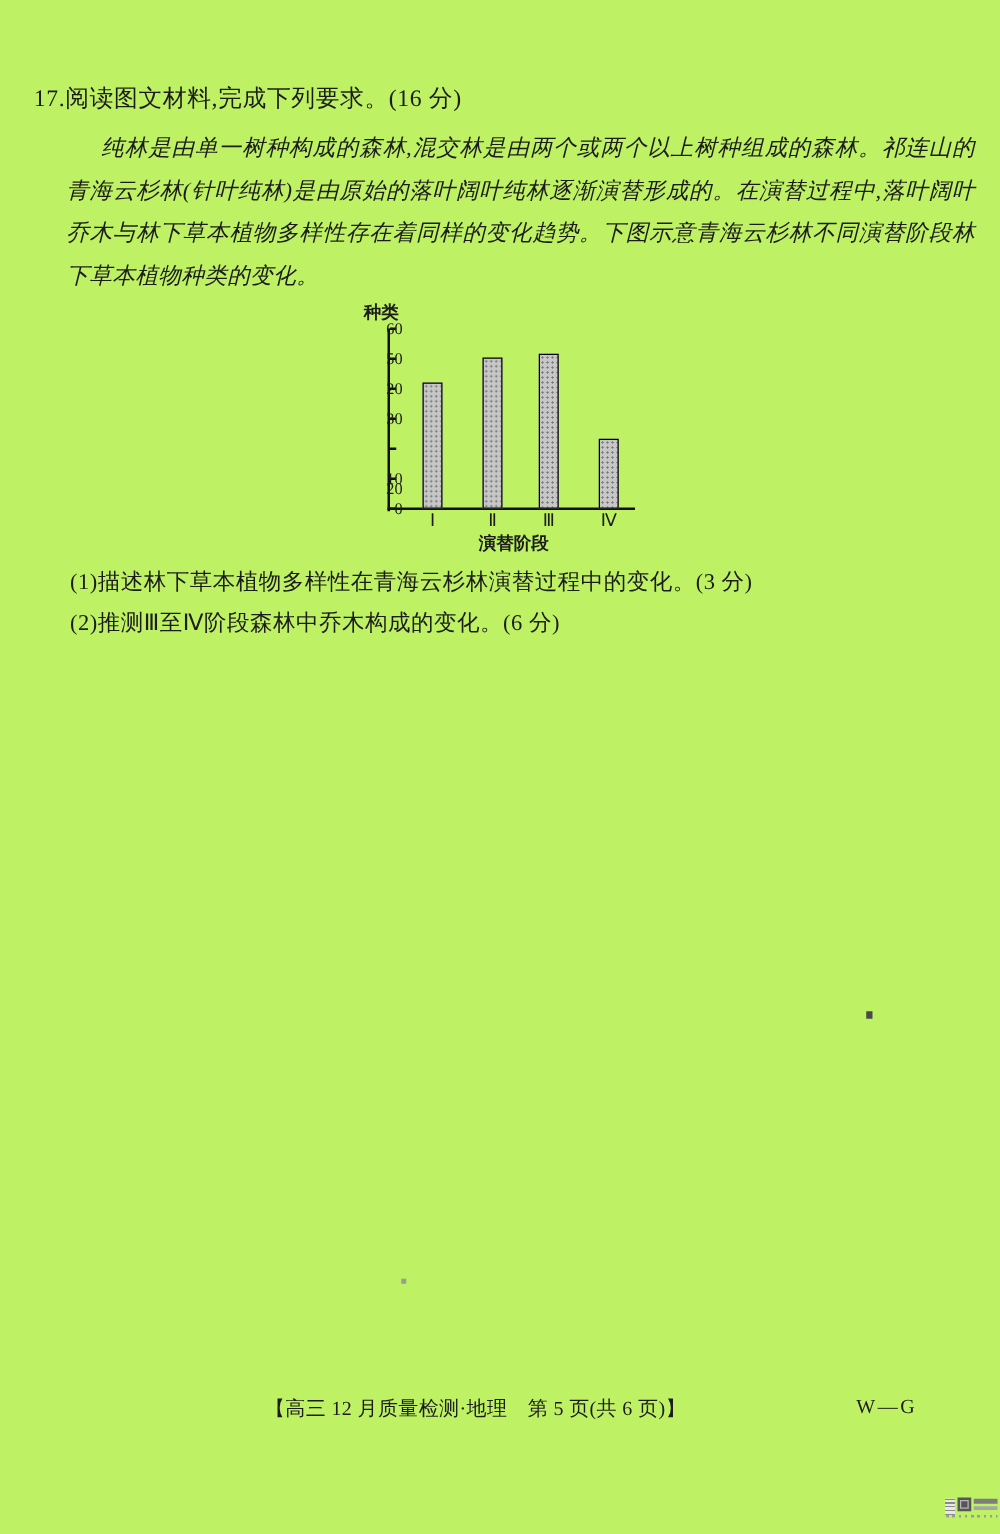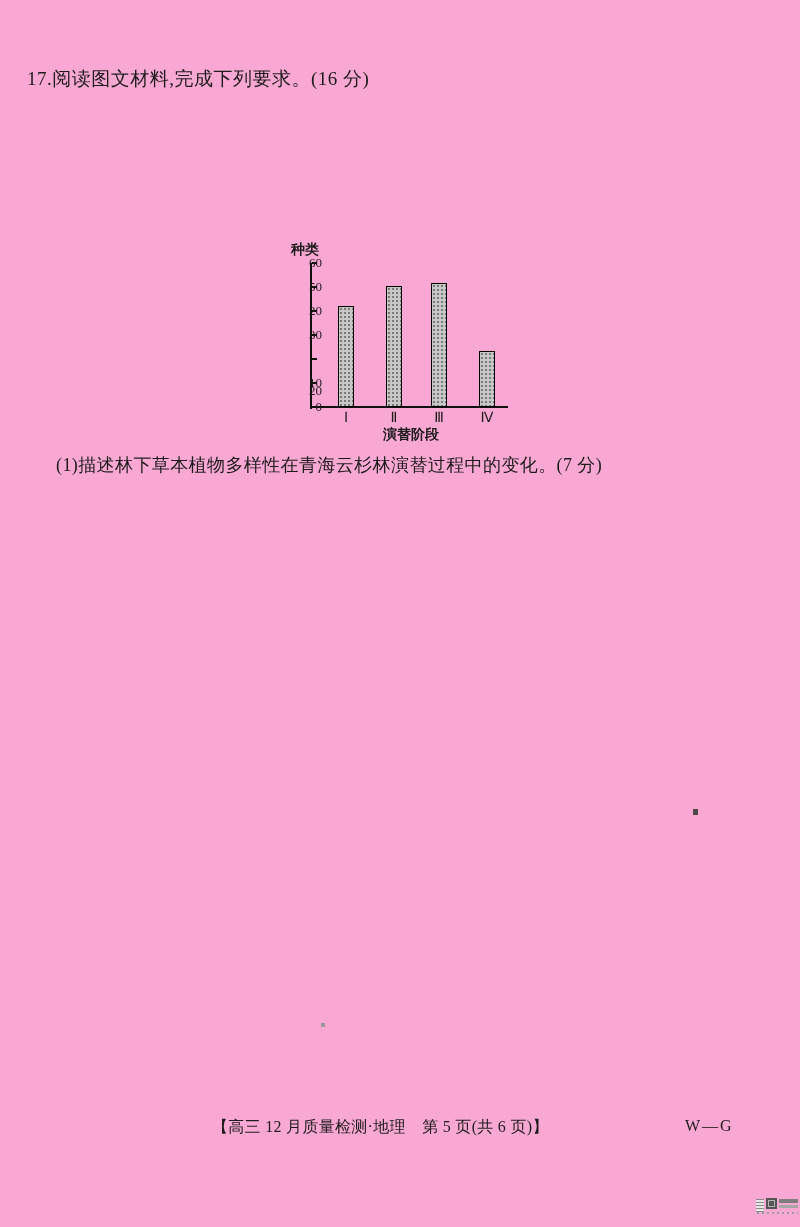--- a/index.html
+++ b/index.html
@@ -1,19 +1,19 @@
 <!DOCTYPE html>
 <html><head>
 <meta charset="utf-8">
 <style>
   html,body{margin:0;padding:0;background:#ffffff;}
   .page{
     position:relative;
     width:800px;height:1227px;
-    background:#f9a8d4;
+    background:#bef264;
     color:#1c1c1c;
     font-family:"Liberation Serif", serif;
     overflow:hidden;
   }
   
   .q-header{
     position:absolute;left:27px;top:66px;
     font-size:19px;letter-spacing:0.5px;
     white-space:nowrap;
   }
@@ -93,20 +93,21 @@
   .wm .dots{position:absolute;left:1px;top:18px;width:41px;height:2px;
     background:repeating-linear-gradient(90deg, #9b9b9b 0 2px, rgba(0,0,0,0) 2px 5px);}
 </style>
 </head>
 <body>
 
 <div class="page">
 
   <div class="q-header"><span>17.</span><span>阅读图文材料,完成下列要求。(16 分)</span></div>
 
+  <p class="material">纯林是由单一树种构成的森林,混交林是由两个或两个以上树种组成的森林。祁连山的青海云杉林(针叶纯林)是由原始的落叶阔叶纯林逐渐演替形成的。在演替过程中,落叶阔叶乔木与林下草本植物多样性存在着同样的变化趋势。下图示意青海云杉林不同演替阶段林下草本植物种类的变化。</p>
 
   <div class="chart">
     <div class="ylabel">种类</div>
     <div class="yaxis"></div>
     <div class="xaxis"></div>
     <div class="tickmark" style="left: 29px; top: 168px;"></div>
       <div class="ticklabel" style="top: 161px;">0</div>
       <div class="tickmark" style="left: 29px; top: 144px;"></div>
       <div class="ticklabel" style="top: 137px;">10</div>
       <div class="tickmark" style="left: 29px; top: 120px;"></div>
@@ -124,21 +125,22 @@
       <div class="bar" style="left: 103px; top: 48px; height: 121px;"></div>
       <div class="xcat" style="left: 96px;">Ⅱ</div>
       <div class="bar" style="left: 148px; top: 45px; height: 124px;"></div>
       <div class="xcat" style="left: 141px;">Ⅲ</div>
       <div class="bar" style="left: 196px; top: 113px; height: 56px;"></div>
       <div class="xcat" style="left: 189px;">Ⅳ</div>
       <div></div>
     <div class="xlabel">演替阶段</div>
   </div>
 
-  <div class="subq" style="top:453px"><span>(1)</span><span>描述林下草本植物多样性在青海云杉林演替过程中的变化。(7 分)</span></div>
+  <div class="subq" style="top:453px"><span>(1)</span><span>描述林下草本植物多样性在青海云杉林演替过程中的变化。(3 分)</span></div>
+  <div class="subq" style="top:486px"><span>(2)</span><span>推测Ⅲ至Ⅳ阶段森林中乔木构成的变化。(6 分)</span></div>
 
   <div class="footer-left">【高三 12 月质量检测·地理　第 5 页(共 6 页)】</div>
   <div class="footer-right">W—G</div>
 
   <div class="speck1"></div>
   <div class="speck2"></div>
   <div class="wm">
     <div class="stripes"></div>
     <div class="sq"></div>
     <div class="bar1"></div>

